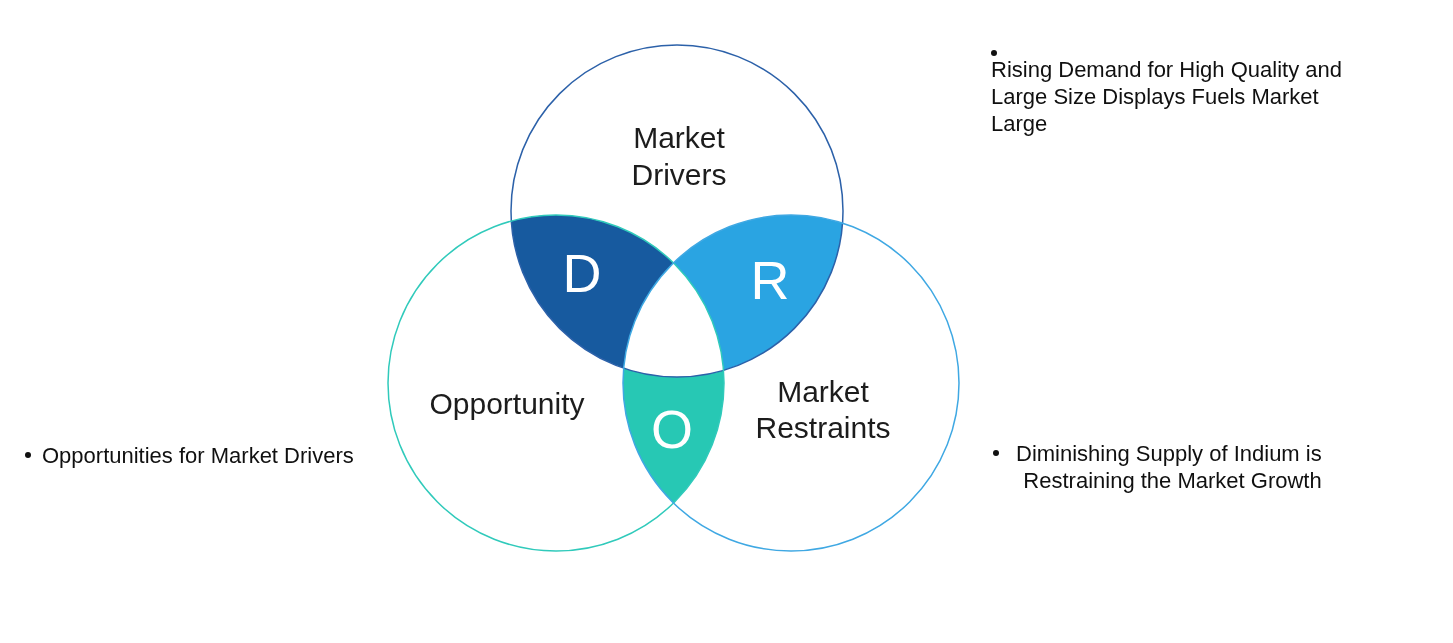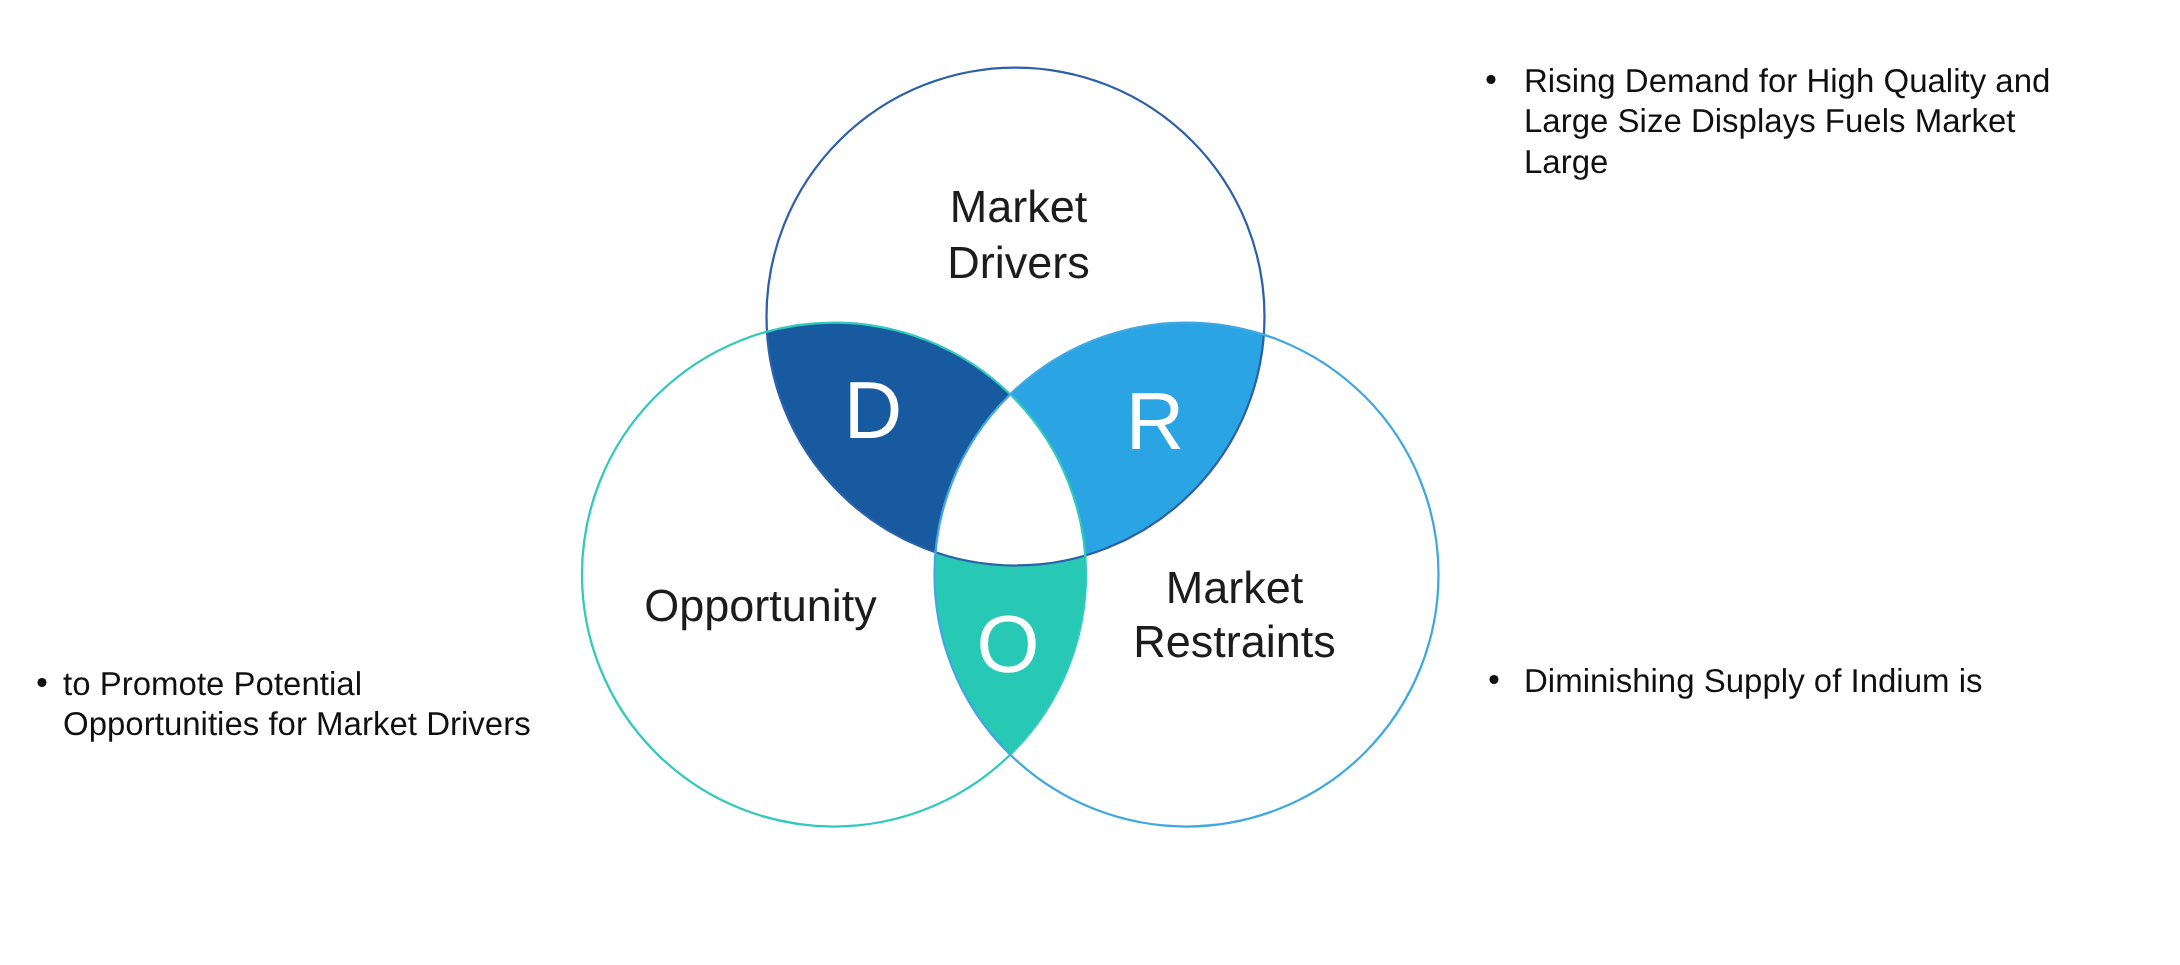--- a/index.html
+++ b/index.html
@@ -43,21 +43,21 @@
     line-height: 27px;
   }
   .note .dot {
     flex: 0 0 auto;
     width: 6px;
     height: 6px;
     border-radius: 50%;
     background: #101010;
     margin-top: 10px;
   }
-  .note-driver   { left: 991px; top: 40px;  }
+  .note-driver   { left: 991px; top: 40px; flex-direction: column;  }
   .note-driver .dot { margin-right: 19px; }
   .note-opportunity { left: 25px; top: 442px; }
   .note-opportunity .dot { margin-right: 11px; }
   .note-restraint { left: 993px; top: 440px; text-align: right; }
   .note-restraint .dot { margin-right: 17px; }
   .footer-url {
     position: absolute;
     right: 26px;
     top: 602px;
     font-size: 19px;
@@ -121,26 +121,26 @@
     <div>
       <div>Rising Demand for High Quality and</div>
       <div>Large Size Displays Fuels Market</div>
       <div>Large</div>
     </div>
   </div>
 
   <div class="note note-opportunity">
     <span class="dot"></span>
     <div>
-      <div>to Promote Potential</div>
       <div>Opportunities for Market Drivers</div>
     </div>
   </div>
 
   <div class="note note-restraint">
     <span class="dot"></span>
     <div>
       <div>Diminishing Supply of Indium is</div>
+      <div>Restraining the Market Growth</div>
     </div>
   </div>
 
 
 </div>
 
 </body></html>

